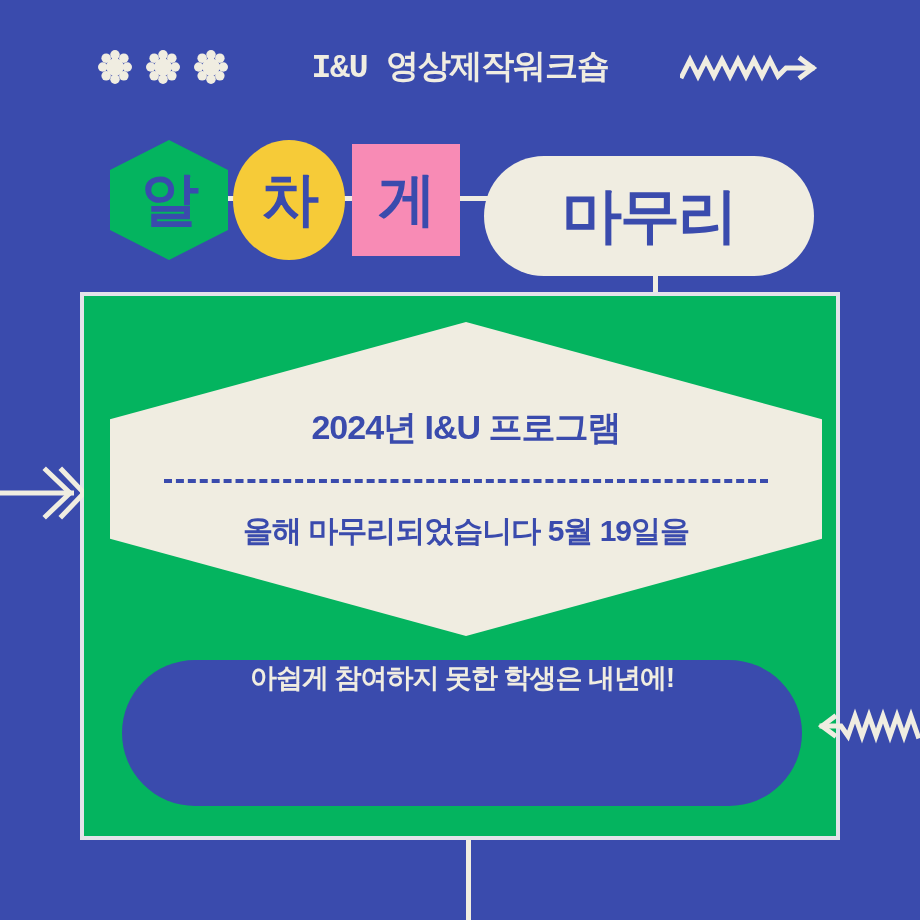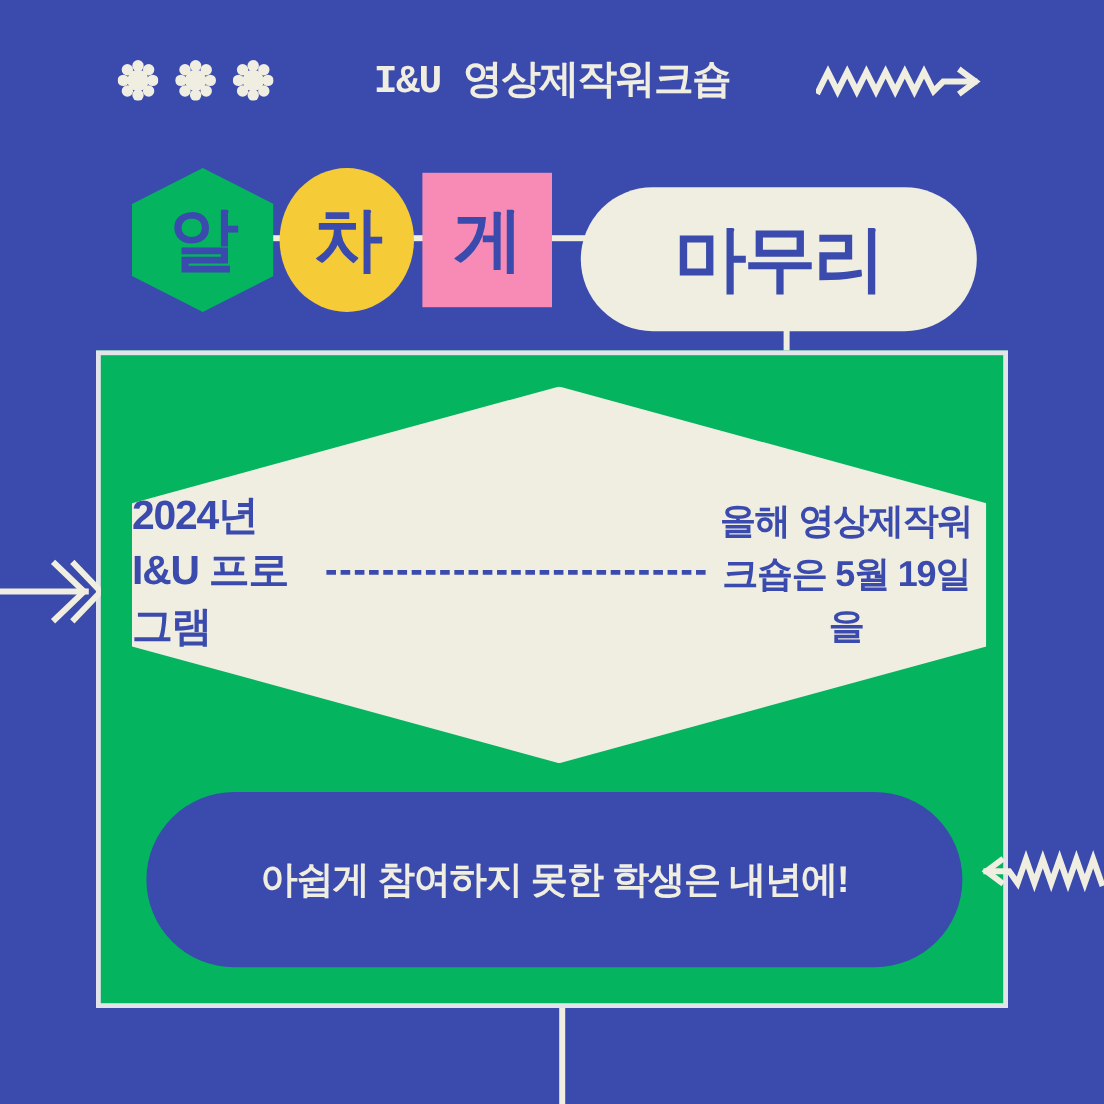--- a/index.html
+++ b/index.html
@@ -143,21 +143,21 @@
 
   .hexpanel {
     position: absolute;
     left: 26px;
     top: 26px;
     width: 712px;
     height: 314px;
     background: #f0ede1;
     clip-path: polygon(50% 0%, 100% 31%, 100% 69%, 50% 100%, 0% 69%, 0% 31%);
     display: flex;
-    flex-direction: row;
+    flex-direction: column;
     align-items: center;
     justify-content: center;
   }
   .hex-title {
     color: #3a4bad;
     font-size: 34px;
     font-weight: 900;
     letter-spacing: -1px;
     margin: 0 0 6px 0;
   }
@@ -178,24 +178,23 @@
 
   .cta {
     position: absolute;
     left: 38px;
     top: 364px;
     width: 680px;
     height: 146px;
     background: #3a4bad;
     border-radius: 74px;
     display: flex;
-    align-items: center;
     justify-content: center;
     color: #f0ede1;
-    font-size: 31px;
+    font-size: 27px;
     font-weight: 900;
     letter-spacing: -1px;
   }
 
   .drop-line-bottom {
     position: absolute;
     left: 466px;
     top: 840px;
     width: 5px;
     height: 80px;
@@ -302,21 +301,21 @@
   </div>
 
   <div class="drop-line-top"></div>
 
   <div class="card">
 
     <div class="hexpanel">
       <div class="hex-title">2024년 I&amp;U 프로그램</div>
       <div class="hex-divider"></div>
       <div class="hex-body">
-        <div>올해 영상제작워크숍은 5월 19일을</div>
+        <div>올해 마무리되었습니다 5월 19일을</div>
       </div>
     </div>
 
     <div class="cta">
       <span>아쉽게 참여하지 못한 학생은 내년에!</span>
     </div>
   </div>
 
   <div class="drop-line-bottom"></div>
 

